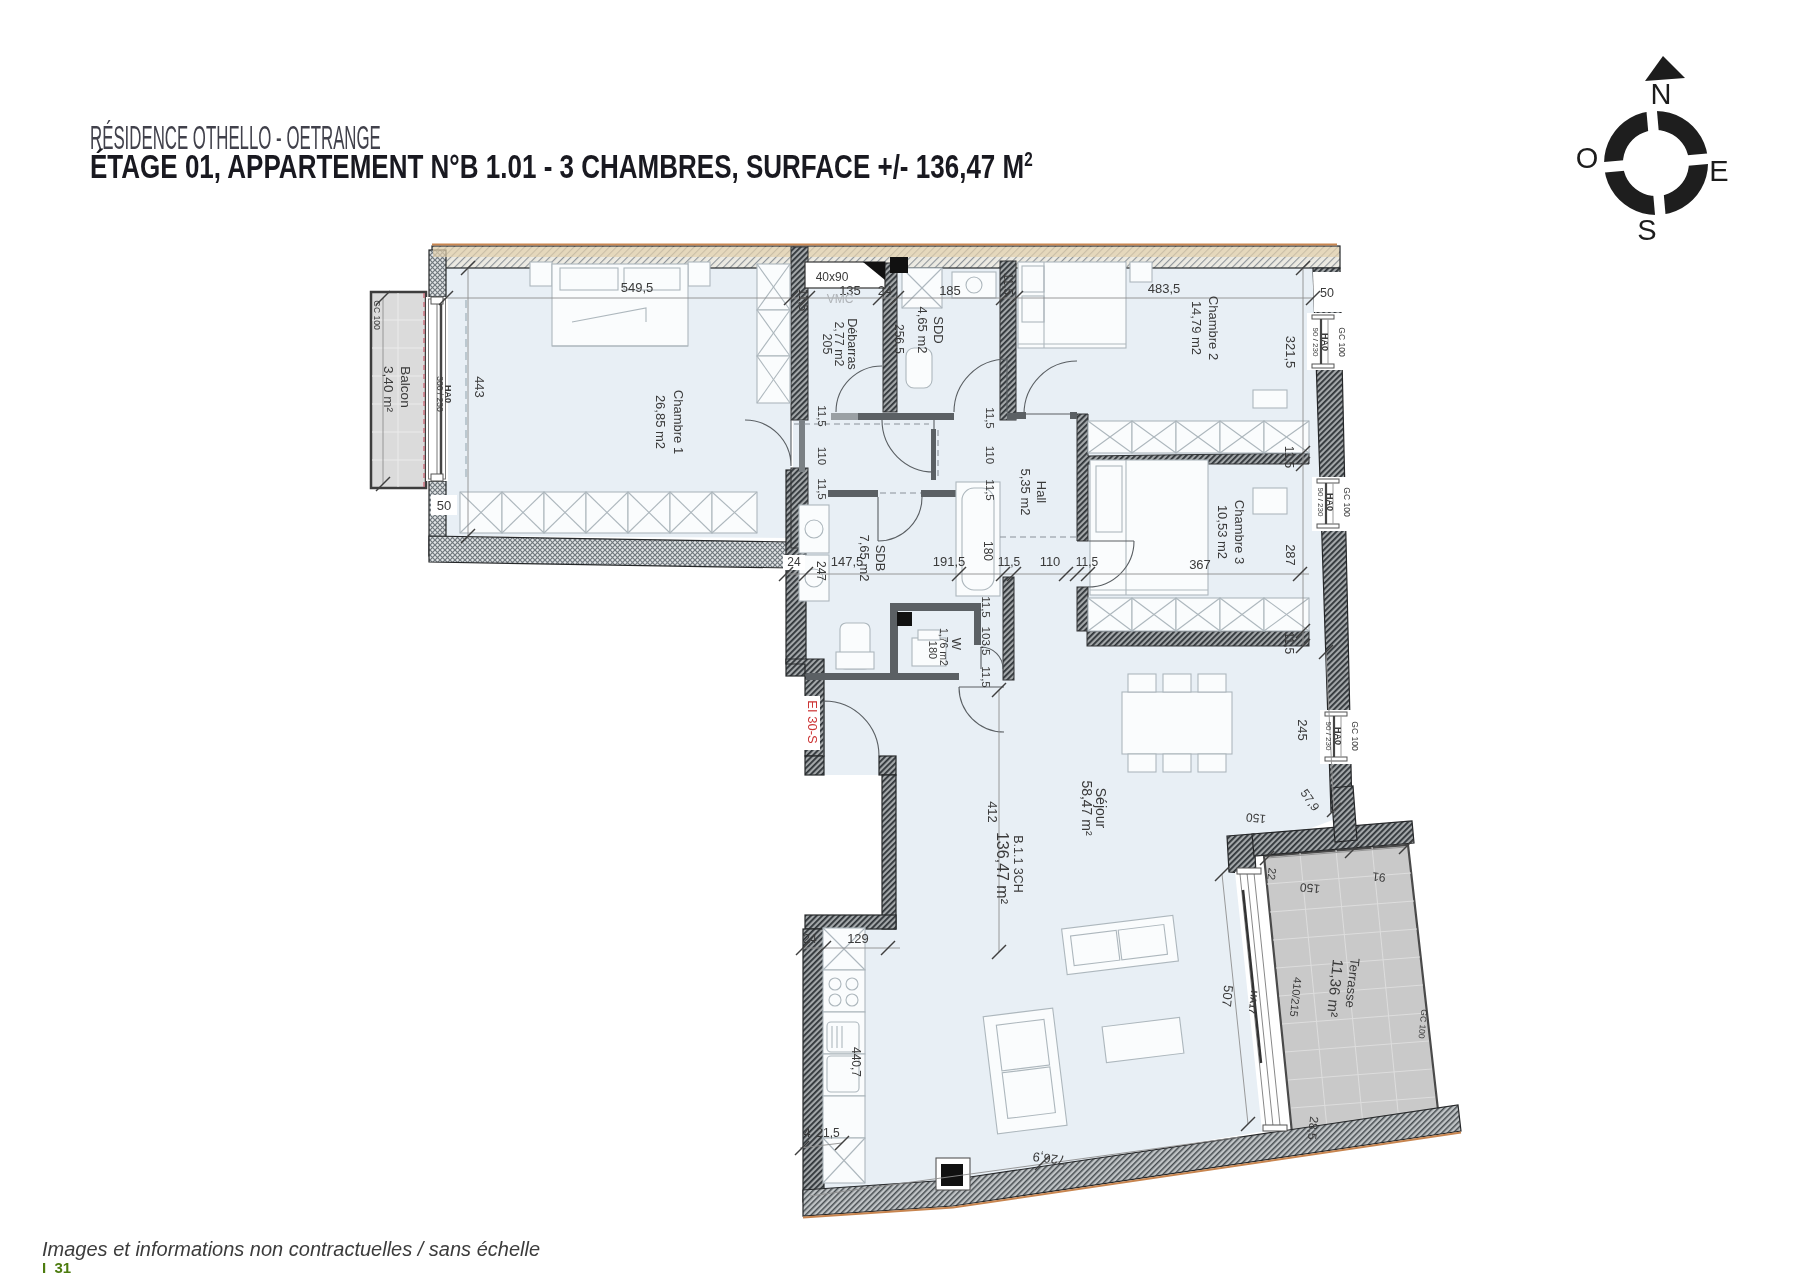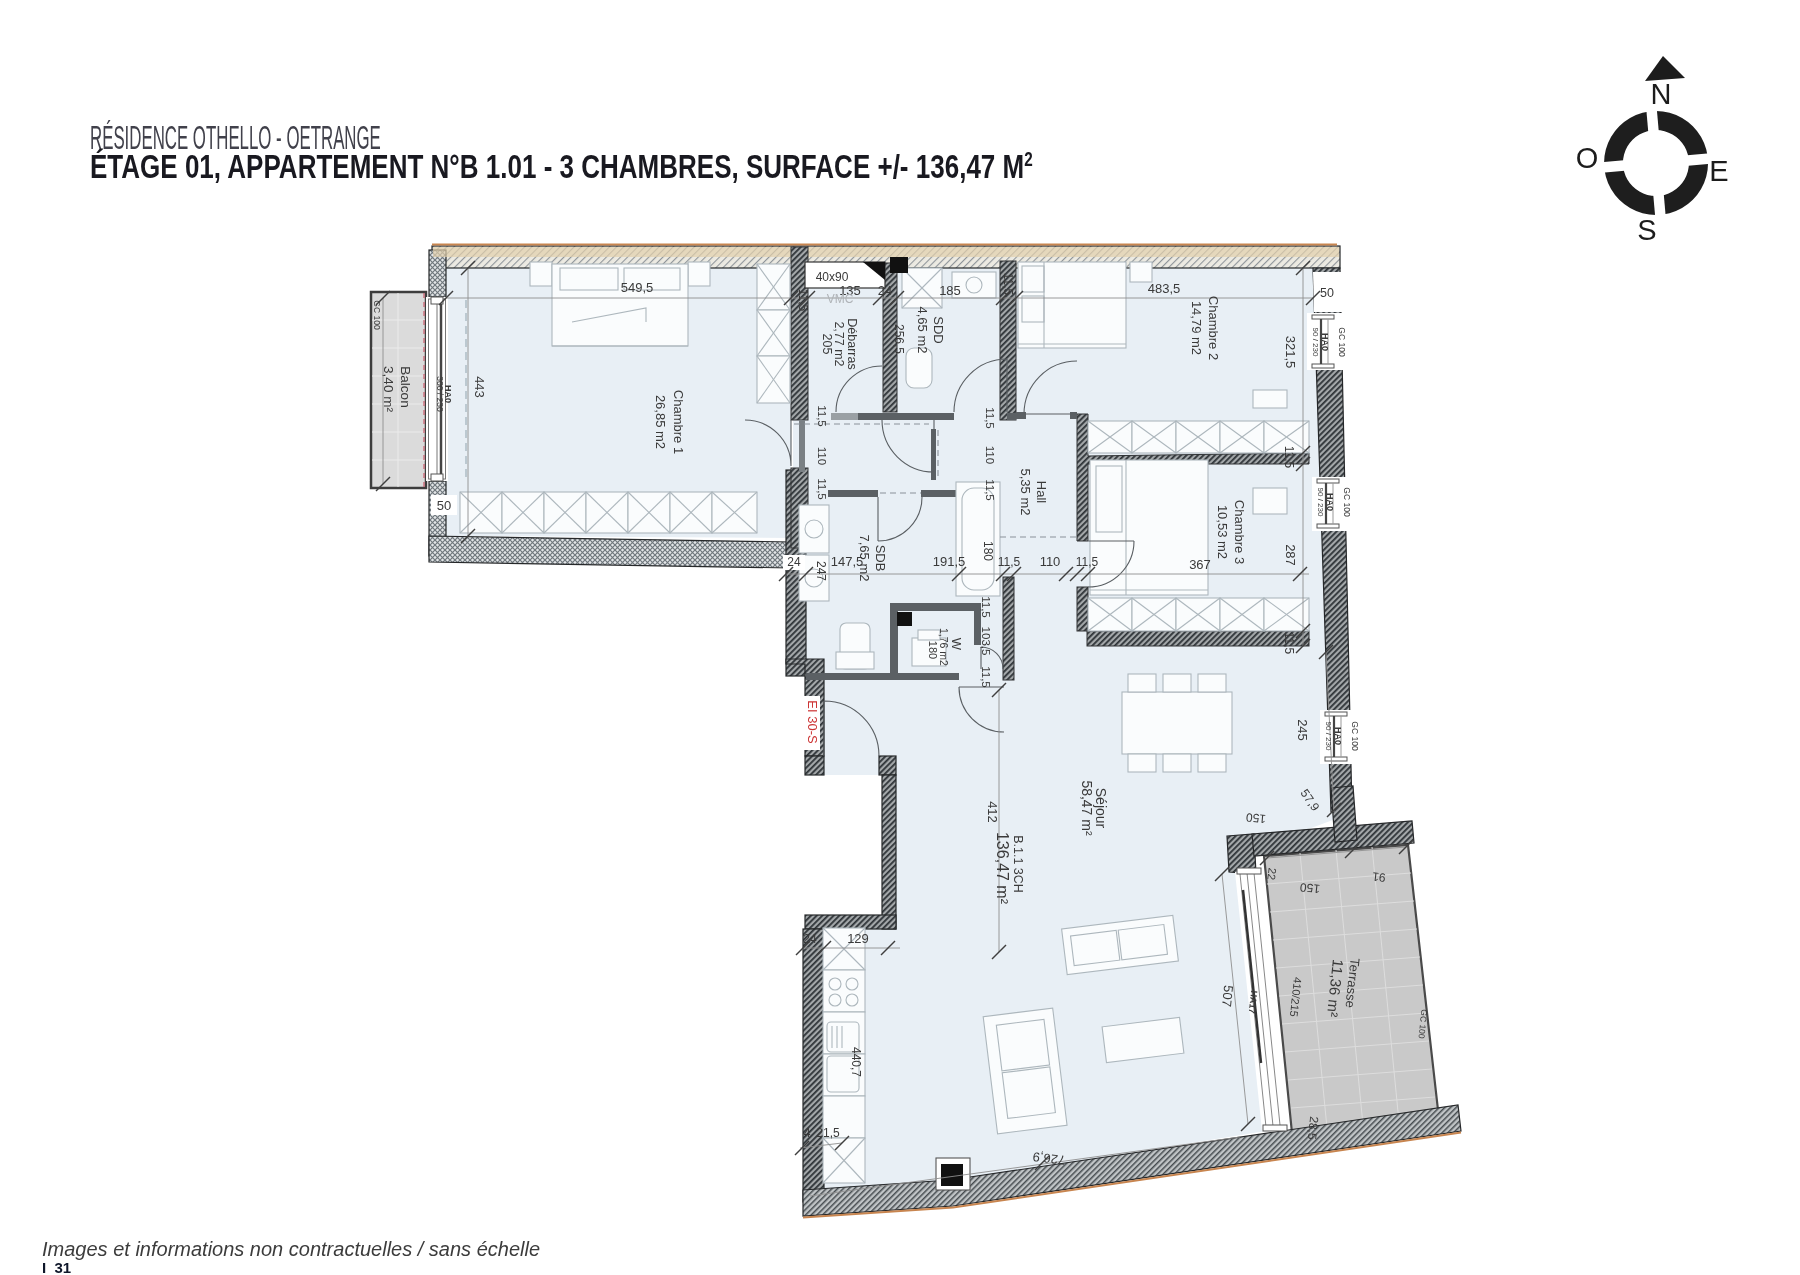--- a/index.html
+++ b/index.html
@@ -1,21 +1,21 @@
 <!DOCTYPE html>
 <html><head><meta charset="utf-8">
 <style>
 html,body{margin:0;padding:0;width:1800px;height:1275px;background:#fff;overflow:hidden;}
 body{font-family:"Liberation Sans",sans-serif;}
 #hdr{position:absolute;left:90px;top:118px;}
 #h1{font-size:34px;font-weight:400;color:#41414b;letter-spacing:0px;transform:scaleX(0.495);transform-origin:0 0;white-space:nowrap;}
 #h2{font-size:34px;font-weight:700;color:#191920;margin-top:-10px;transform:scaleX(0.765);transform-origin:0 0;white-space:nowrap;}
 #h2 sup{font-size:20px;}
 #foot{position:absolute;left:42px;top:1238px;font-size:20px;font-style:italic;color:#3c3c3c;}
-#pg{position:absolute;left:42px;top:1259px;font-size:15px;font-weight:700;color:#0f172a;}
+#pg{position:absolute;left:42px;top:1259px;font-size:15px;font-weight:700;color:#4d7c0f;}
 svg{position:absolute;left:0;top:0;}
 </style></head>
 <body>
 <svg width="1800" height="1275" viewBox="0 0 1800 1275">
 <defs>
 <pattern id="wh" width="4" height="4" patternUnits="userSpaceOnUse" patternTransform="rotate(45)">
   <rect width="4" height="4" fill="#c0c4c6"></rect>
   <rect width="1.5" height="4" fill="#464c50"></rect>
 </pattern>
 <pattern id="whl" width="5" height="5" patternUnits="userSpaceOnUse" patternTransform="rotate(45)">

